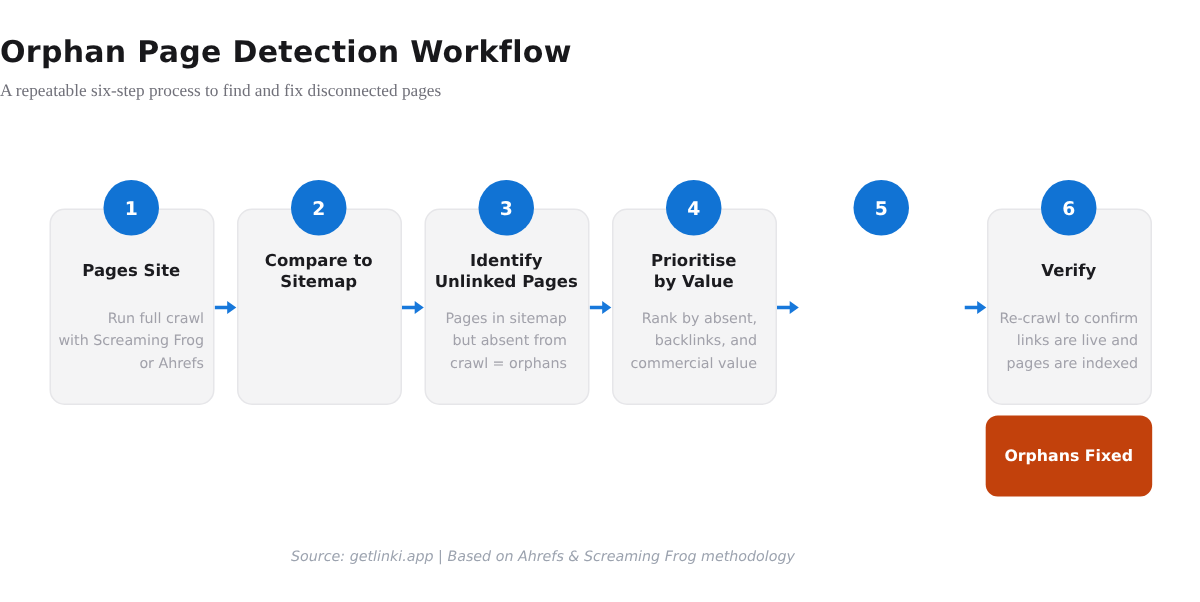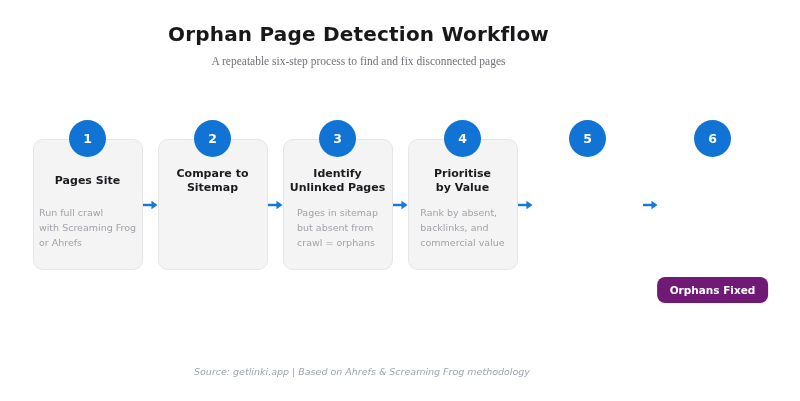--- a/index.html
+++ b/index.html
@@ -1,19 +1,19 @@
 <!DOCTYPE html>
 <html><head>
 <meta charset="utf-8">
 <style>
   * { margin: 0; padding: 0; box-sizing: border-box; }
   html, body { width: 800px; height: 401px; background: #ffffff; overflow: hidden; }
   body { font-family: "DejaVu Sans", "Liberation Sans", sans-serif; position: relative; }
 
-  .header { position: absolute; top: 22px; left: 0; width: 717px; text-align: center; }
+  .header { position: absolute; top: 22px; left: 0; width: 717px; text-align: left; }
   .title { font-size: 20px; font-weight: bold; color: #18181b; letter-spacing: 0.2px; }
   .subtitle { margin-top: 9px; font-size: 11.5px; color: #71717a; font-family: Liberation Serif, serif; }
 
   .flow-row {
     position: absolute; top: 120px; left: 0; width: 800px;
     display: flex; justify-content: center; align-items: flex-start;
   }
   .step-wrapper {
     width: 110px; display: flex; flex-direction: column; align-items: center;
     position: relative;
@@ -30,33 +30,33 @@
     display: flex; flex-direction: column; align-items: center;
     padding: 25px 5px 0 5px;
   }
   .step-title {
     min-height: 32px; display: flex; align-items: center; justify-content: center;
     font-size: 11px; font-weight: bold; color: #1b1b1f;
     text-align: center; line-height: 1.3; white-space: pre-line;
   }
   .step-desc {
     margin-top: 8px; font-size: 9.5px; color: #a1a1aa;
-    line-height: 1.6; text-align: left; white-space: pre-line;
+    line-height: 1.6; text-align: right; white-space: pre-line;
   }
   .arrow-cell {
     width: 15px; display: flex; justify-content: center;
     margin-top: 79px; flex-shrink: 0;
   }
   .arrow-cell svg { display: block; }
 
   .success-badge {
     position: absolute; top: 157px; left: 50%; transform: translateX(-50%);
-    background: #701a75; color: #ffffff;
+    background: #c2410c; color: #ffffff;
     font-size: 10.5px; font-weight: bold; white-space: nowrap;
-    padding: 7px 13px; border-radius: 8px;
+    padding: 21px 13px; border-radius: 8px;
   }
 
   .footer {
     position: absolute; top: 366px; left: 0; width: 724px;
     text-align: center; font-size: 9.5px; font-style: italic; color: #9ca3af;
   }
 </style>
 </head>
 <body>
 
@@ -141,18 +141,24 @@
 
   <div class="arrow-cell">
     <svg width="16" height="12" viewBox="0 0 16 12">
         <line x1="0" y1="6" x2="10" y2="6" stroke="#1778db" stroke-width="2.6"></line>
         <polygon points="9,1.4 15.5,6 9,10.6" fill="#1778db"></polygon>
       </svg>
   </div>
 
   <div class="step-wrapper">
     <div class="step-circle">6</div>
+    <div class="step-card">
+      <div class="step-title">Verify</div>
+      <div class="step-desc">Re-crawl to confirm
+links are live and
+pages are indexed</div>
+    </div>
     <div class="success-badge">Orphans Fixed</div>
   </div>
 
 </div>
 
 <div class="footer">Source: getlinki.app | Based on Ahrefs &amp; Screaming Frog methodology</div>
 
 </body></html>

